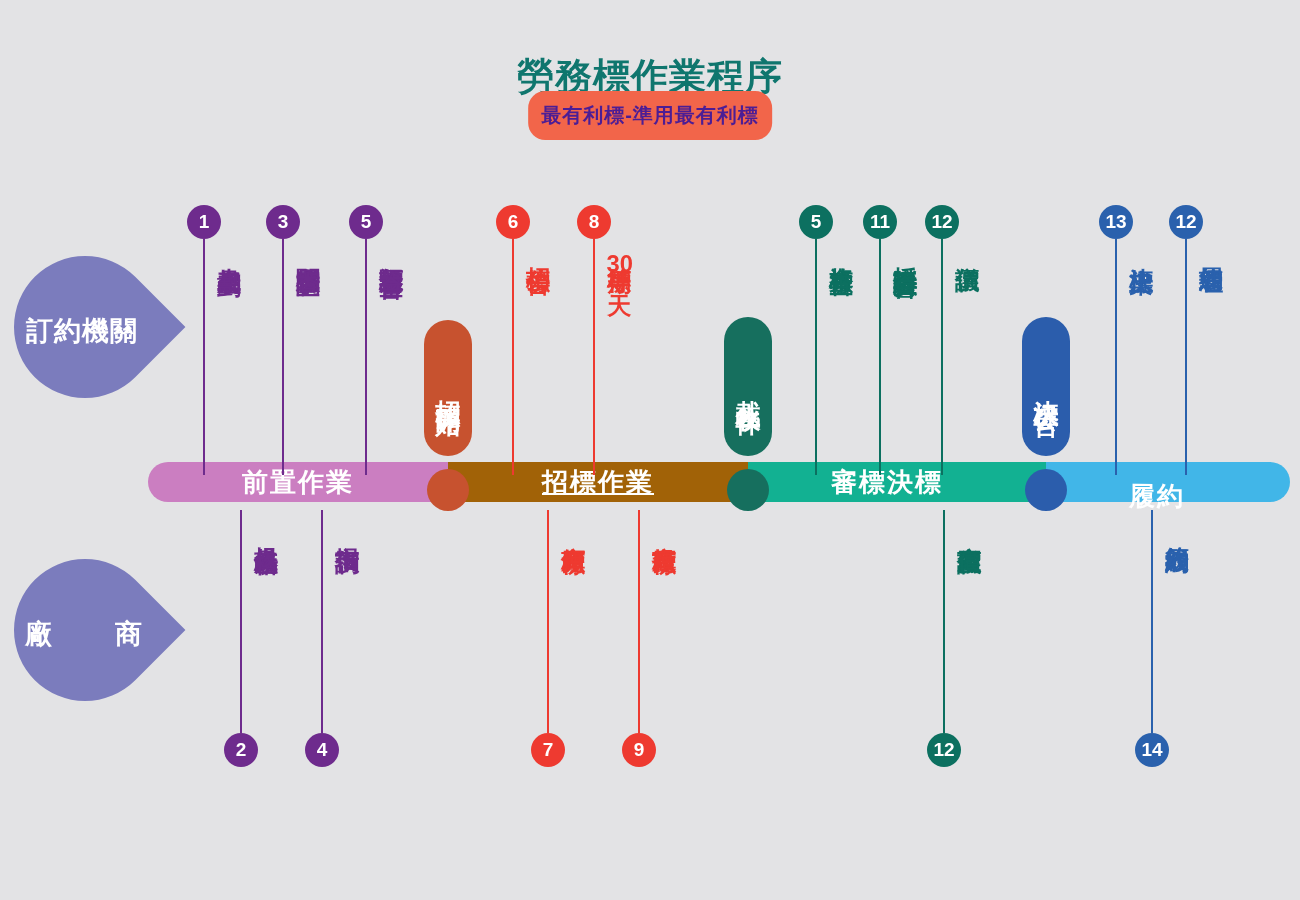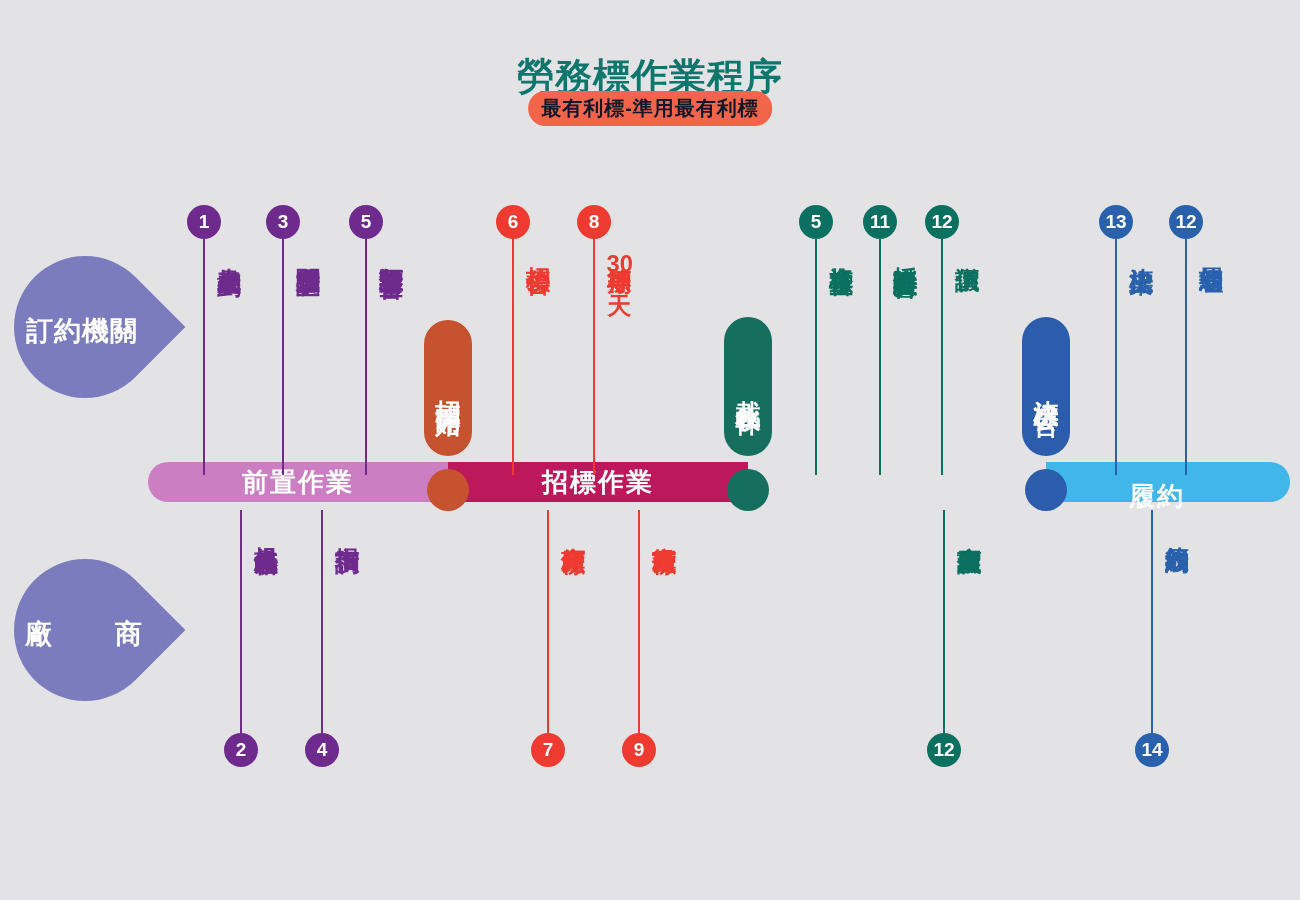--- a/index.html
+++ b/index.html
@@ -15,23 +15,23 @@
   }
 
   
   .page-title{
     position:absolute;top:52px;left:50%;transform:translateX(-50%);
     font-size:37px;font-weight:700;letter-spacing:1px;color:#0f766e;
     white-space:nowrap;
   }
   .subtitle-badge{
     position:absolute;top:91px;left:50%;transform:translateX(-50%);
-    background:#f2654a;color:#0f172a;
+    background:#f2654a;color:#4c1d95;
     font-size:20px;font-weight:600;letter-spacing:1px;
-    padding:4px 13px;border-radius:17px;white-space:nowrap;
+    padding:11px 13px;border-radius:17px;white-space:nowrap;
   }
 
   
   .actor{position:absolute;left:0;width:200px;height:142px;}
   .actor-shape{
     position:absolute;left:14px;top:0;width:142px;height:142px;
     background:#7b7cbd;
     border-radius:50% 0 50% 50%;
     transform:rotate(45deg);
   }
@@ -45,21 +45,21 @@
   }
 
   
   .seg{
     position:absolute;top:462px;height:40px;
     display:flex;align-items:center;justify-content:center;
     color:#fff;font-size:26px;font-weight:600;letter-spacing:2px;
     white-space:nowrap;
   }
   .seg1{left:148px;width:300px;background:#cb7ec1;border-radius:20px 0 0 20px;}
-  .seg2{left:448px;width:300px;background:#be185d;}
+  .seg2{left:448px;width:300px;background:#a16207;text-decoration:underline;}
   .seg3{left:748px;width:298px;background:#12b192;padding-right:0;}
   .seg3 .seg-label{position:relative;left:-10px;}
   .seg4{left:1046px;width:244px;background:#41b6e8;border-radius:0 20px 20px 0;}
   .seg4 .seg-label{position:relative;left:-11px;margin-top:28px;}
 
   .jdot{
     position:absolute;top:469px;width:42px;height:42px;border-radius:50%;
   }
   .jdot1{left:427px;background:#c7522f;}
   .jdot2{left:727px;background:#166f5e;}
@@ -125,20 +125,23 @@
     <div class="actor-shape"></div>
     <div class="actor-label spread">廠商</div>
   </div>
 
   <div class="seg seg1">
     <span class="seg-label">前置作業</span>
   </div>
   <div class="seg seg2">
     <span class="seg-label">招標作業</span>
   </div>
+  <div class="seg seg3">
+    <span class="seg-label">審標決標</span>
+  </div>
   <div class="seg seg4">
     <span class="seg-label">履約</span>
   </div>
 
   <div class="jdot jdot1"></div>
   <div class="jdot jdot2"></div>
   <div class="jdot jdot3"></div>
 
   <div class="vpill vpill1">
     <span>招標開始</span>

